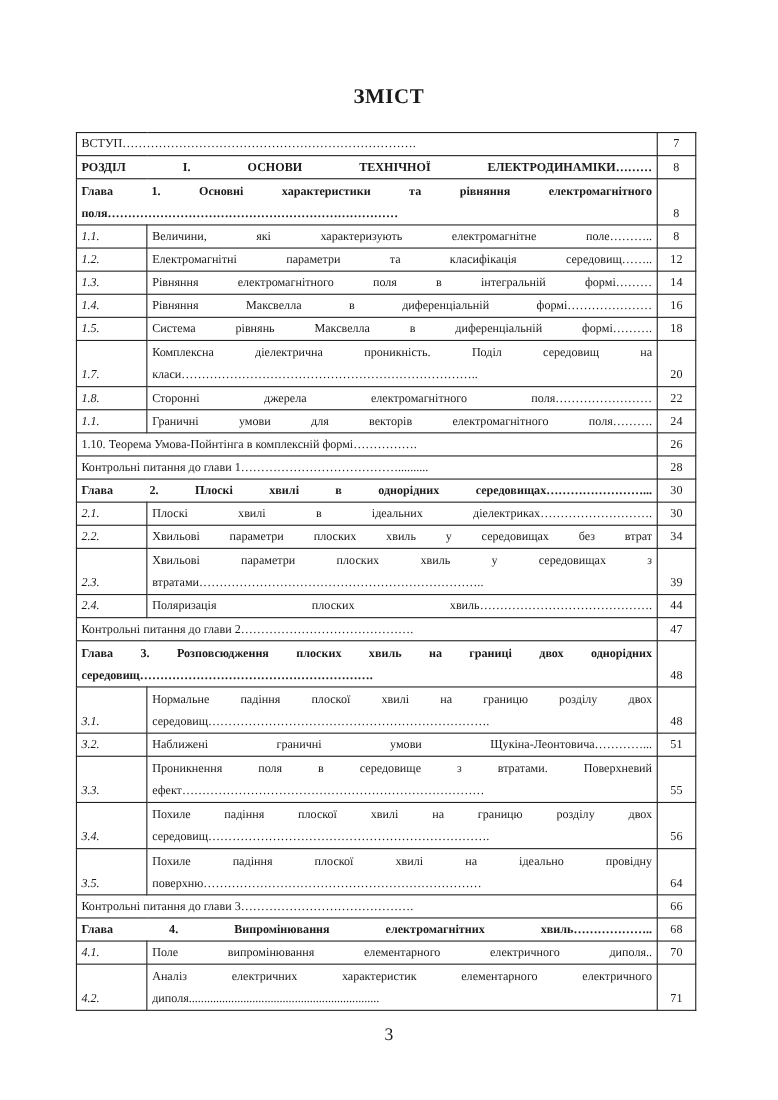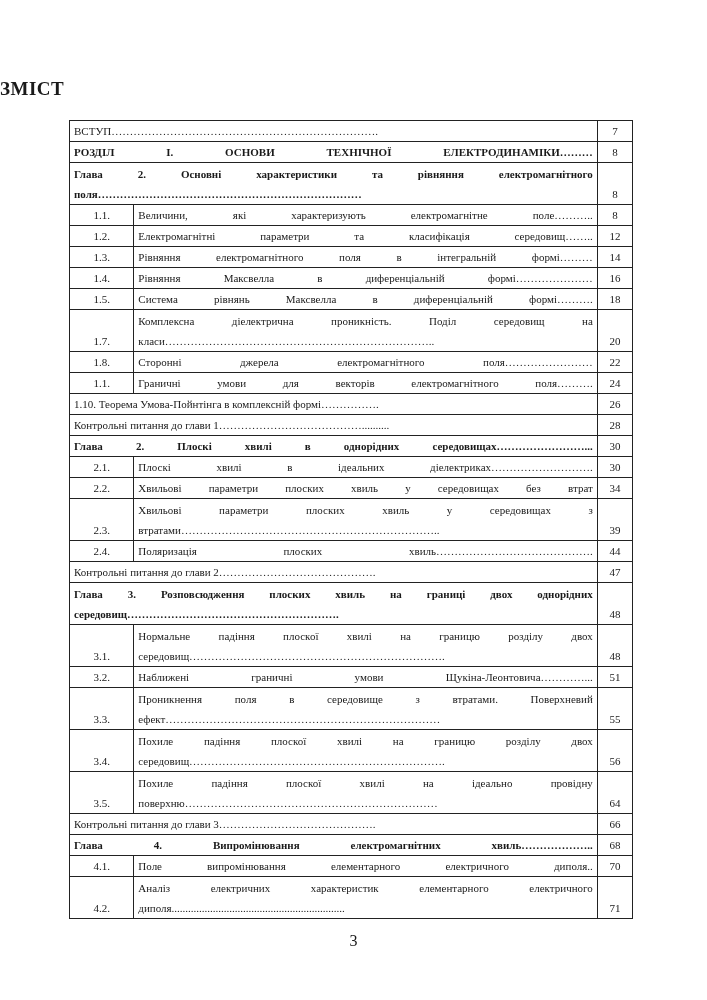--- a/index.html
+++ b/index.html
@@ -1,26 +1,26 @@
 <!DOCTYPE html>
 <html><head>
 <meta charset="utf-8">
 <style>
   html, body { margin: 0; padding: 0; background: #ffffff; }
   body { width: 707px; height: 1000px; position: relative; overflow: hidden;
          font-family: "Liberation Serif", "DejaVu Serif", serif; color: #1a1a1a; }
-  .title { position: absolute; top: 78px; left: 0; width: 707px; text-align: left;
+  .title { position: absolute; top: 78px; left: 0; width: 707px; text-align: center;
            font-weight: bold; font-size: 19px; letter-spacing: 0.5px; }
   table.toc { position: absolute; top: 120px; left: 69px; width: 564px;
               border-collapse: collapse; table-layout: fixed; font-size: 11px; line-height: 20px; }
   table.toc td { border: 1.3px solid #222; padding: 0 4px; vertical-align: bottom; }
   col.c-num { width: 64px; }
   col.c-title { width: 461px; }
   col.c-page { width: 35px; }
-  td.num { text-align: center; padding-right: 3px; }
+  td.num { text-align: left; padding-right: 3px; font-style: italic; }
   td.page { text-align: center; padding: 0; }
   td.title-cell { text-align: justify; text-align-last: justify; }
   td.bold { font-weight: bold; margin-left: 16px; }
   td.indent { text-align: left; padding-left: 48px; }
   td.section-nosplit { text-align: left; padding-left: 30px; margin-left: 12px; }
   tr.single td { height: 20px; }
   tr.double td { height: 41px; }
   .pagenum { position: absolute; top: 932px; left: 0; width: 707px; text-align: center; font-size: 16px; }
 </style>
 </head>
@@ -37,21 +37,21 @@
   <tbody id="toc-body">
       <tr class="single">
         <td colspan="2" class="title-cell">ВСТУП……………………………………………………………….</td>
         <td class="page">7</td>
       </tr>
       <tr class="single">
         <td colspan="2" class="title-cell bold">РОЗДІЛ І. ОСНОВИ ТЕХНІЧНОЇ ЕЛЕКТРОДИНАМІКИ………</td>
         <td class="page">8</td>
       </tr>
       <tr class="double">
-        <td colspan="2" class="title-cell bold">Глава 2. Основні характеристики та рівняння електромагнітного поля………………………………………………………………</td>
+        <td colspan="2" class="title-cell bold">Глава 1. Основні характеристики та рівняння електромагнітного поля………………………………………………………………</td>
         <td class="page">8</td>
       </tr>
       <tr class="single">
         <td class="num">1.1.</td>
         <td class="title-cell">Величини, які характеризують електромагнітне поле………..</td>
         <td class="page">8</td>
       </tr>
       <tr class="single">
         <td class="num">1.2.</td>
         <td class="title-cell">Електромагнітні параметри та класифікація середовищ……..</td>

